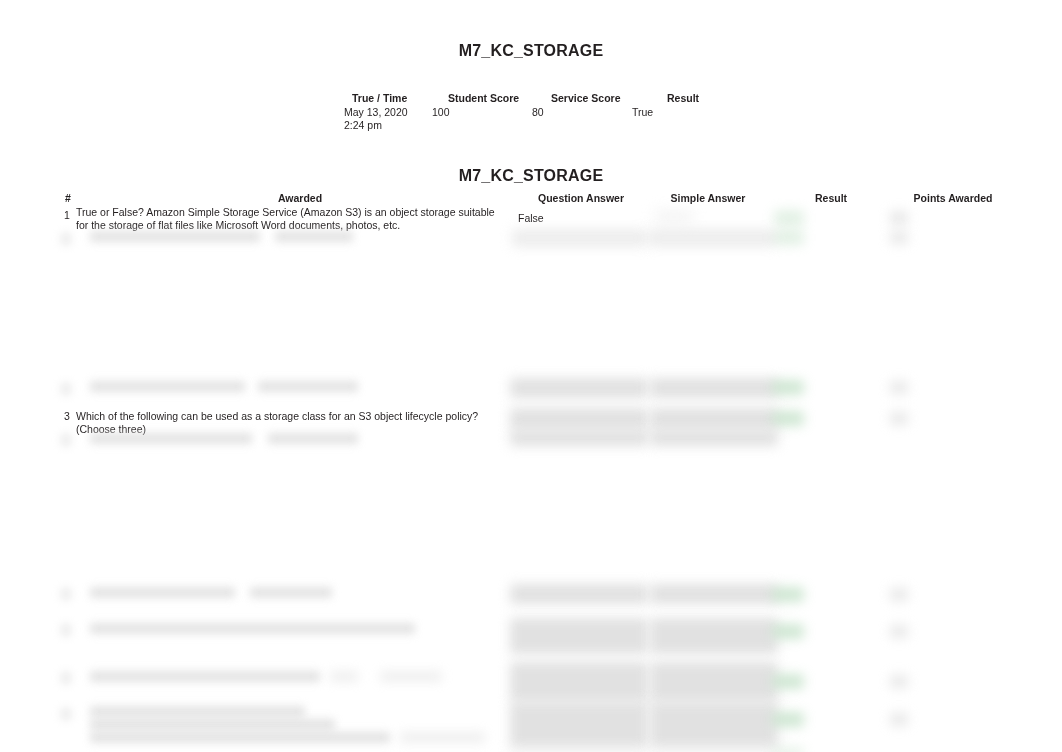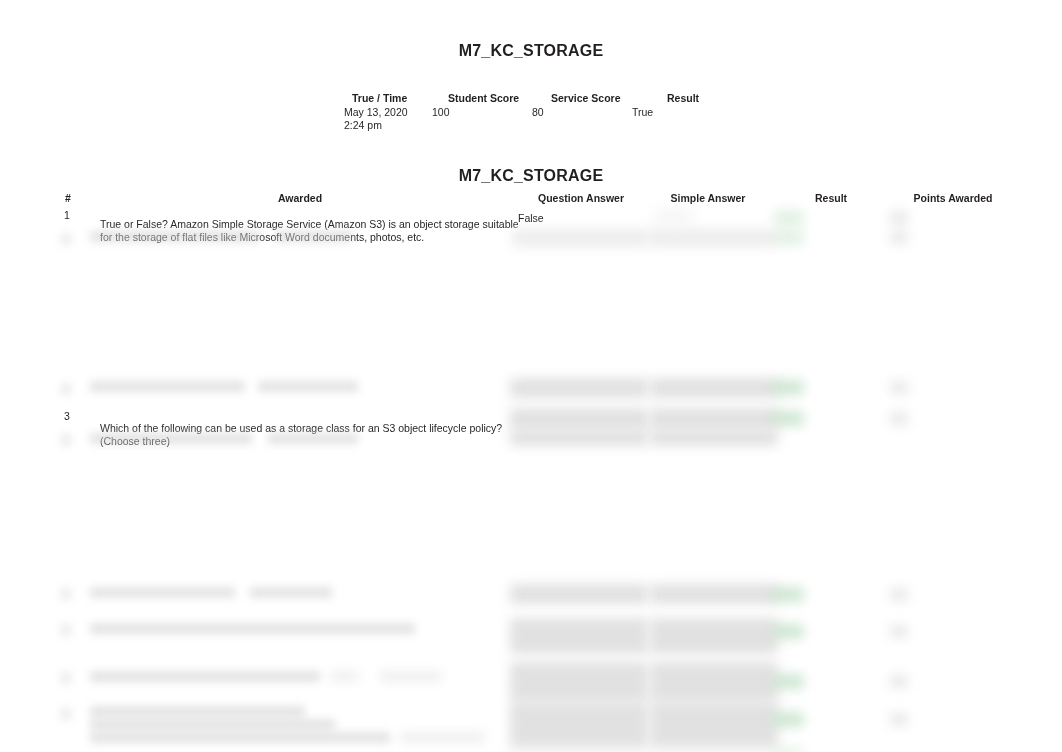--- a/index.html
+++ b/index.html
@@ -111,23 +111,22 @@
     position: absolute;
     font-size: 10.5px;
     line-height: 12.5px;
   }
   .c-num {
     left: 45px;
     width: 44px;
     text-align: center;
   }
   .c-q {
-    left: 100px;
+    left: 76px;
     width: 420px;
-    margin-top: 12px;
   }
   .c-ca {
     left: 518px;
     width: 120px;
   }
 
   
   .blurband {
     position: absolute;
     background: #dcdcdc;

